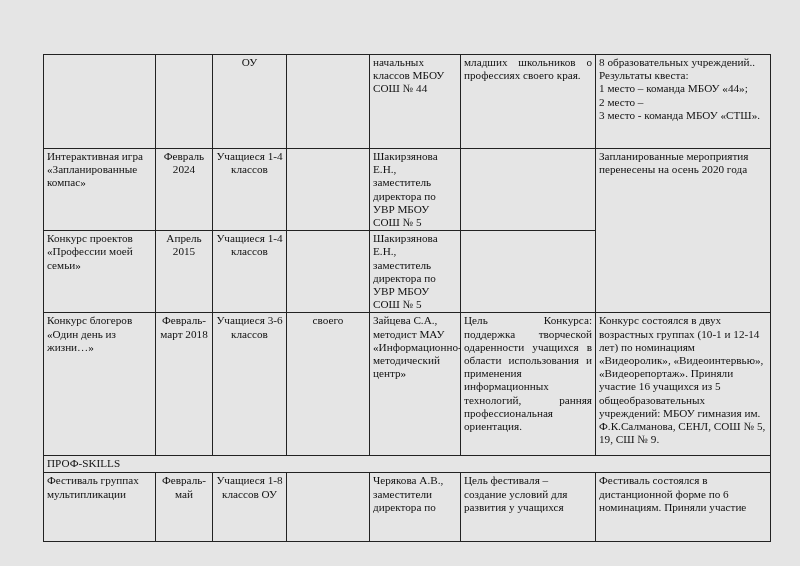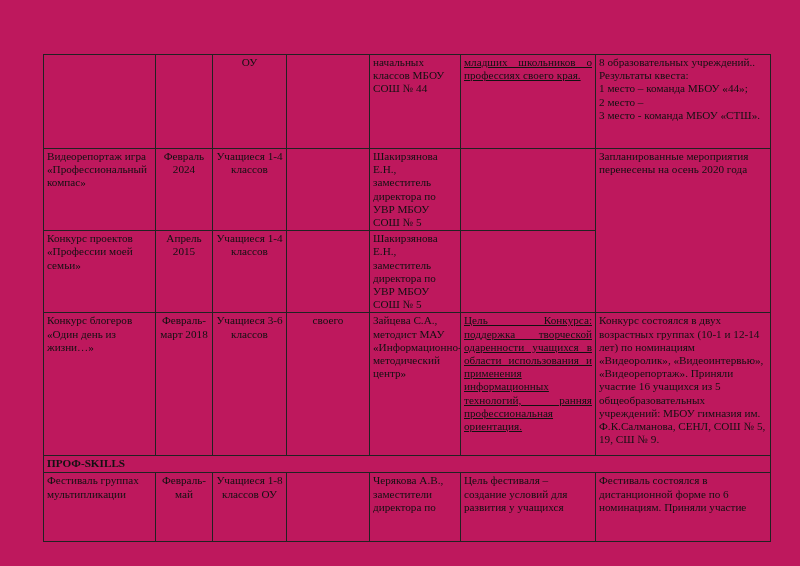--- a/index.html
+++ b/index.html
@@ -1,25 +1,25 @@
 <!DOCTYPE html>
 <html><head>
   <meta charset="utf-8">
   <style>
     html, body { margin: 0; padding: 0; background: #ffffff; }
     body { width: 800px; height: 566px; position: relative; overflow: hidden;
            font-family: "Liberation Serif", "DejaVu Serif", serif; color: #111; }
-    .page { position: absolute; left: 0; top: 0; width: 800px; height: 566px; background: #be185d; }
+    .page { position: absolute; left: 0; top: 0; width: 800px; height: 566px; background: #e5e5e5; }
     table.doc { position: absolute; left: 43px; top: 54px; border-collapse: collapse; table-layout: fixed;
                 width: 727px; font-size: 11.2px; line-height: 13.2px; }
     table.doc td { border: 1.3px solid #222; vertical-align: top; padding: 1px 3px 1px 3px; overflow: hidden; }
     .c { text-align: center; }
-    .j { text-align: justify; text-decoration: underline; }
+    .j { text-align: justify; }
     .pre { white-space: pre-line; }
-    .section td { font-weight: bold; padding-top: 1px; padding-bottom: 1px; }
+    .section td { font-weight: normal; padding-top: 1px; padding-bottom: 1px; }
   </style>
 </head>
 <body>
 
 <div class="page">
   <table class="doc">
     <colgroup>
       <col style="width:112px">
       <col style="width:57px">
       <col style="width:74px">
@@ -38,21 +38,21 @@
       <td>начальных классов МБОУ СОШ № 44</td>
       <td class="j">младших школьников о профессиях своего края.</td>
       <td class="pre">8 образовательных учреждений..
 Результаты квеста:
 1 место – команда МБОУ «44»;
 2 место –
 3 место - команда МБОУ «СТШ».</td>
     </tr>
 
     <tr style="height:77px">
-      <td>Видеорепортаж игра «Профессиональный компас»</td>
+      <td>Интерактивная игра «Запланированные компас»</td>
       <td class="c">Февраль 2024</td>
       <td class="c">Учащиеся 1-4 классов</td>
       <td class="c"></td>
       <td>Шакирзянова Е.Н., заместитель директора по УВР МБОУ СОШ № 5</td>
       <td></td>
       <td rowspan="2">Запланированные мероприятия перенесены на осень 2020 года</td>
     </tr>
 
     <tr style="height:78px">
       <td>Конкурс проектов «Профессии моей семьи»</td>

